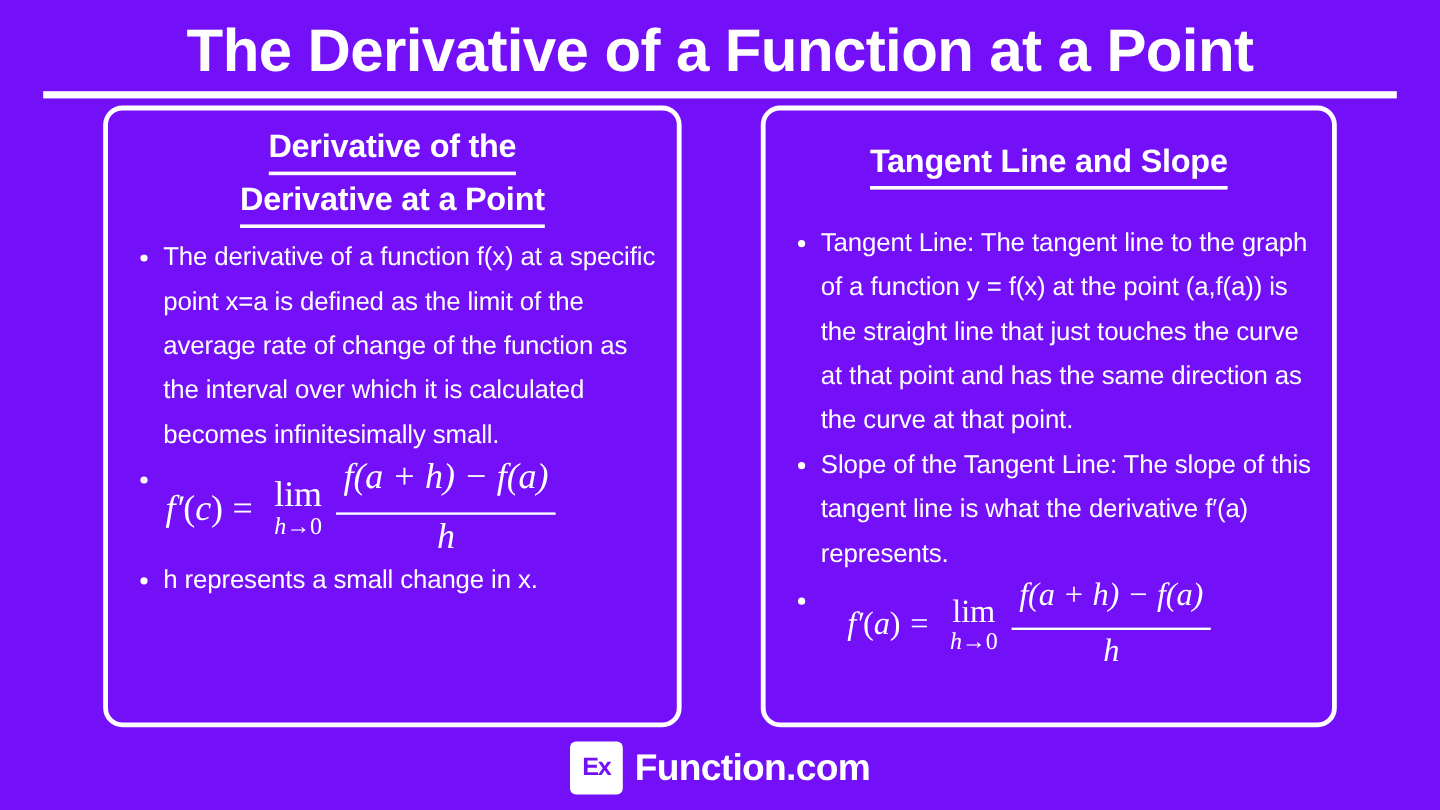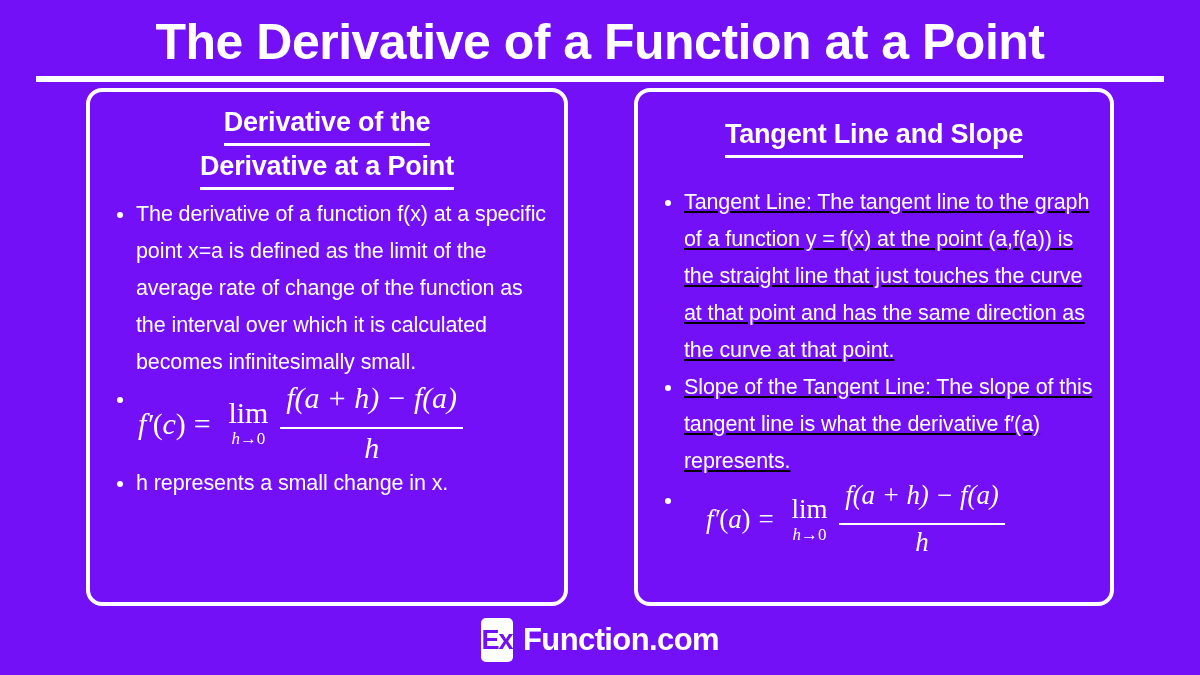--- a/index.html
+++ b/index.html
@@ -43,21 +43,21 @@
   .card {
     position: absolute;
     top: 88px;
     height: 518px;
     border: 4px solid #ffffff;
     border-radius: 16px;
     padding: 10px 16px 8px 16px;
     overflow: hidden;
   }
   .card-left  { left: 86px;  width: 482px; }
-  .card-right { left: 634px; width: 480px; text-decoration: underline; }
+  .card-right { left: 634px; width: 480px; }
 
   .card-heading {
     color: #ffffff;
     font-size: 27px;
     font-weight: bold;
     text-align: center;
     line-height: 40px;
     letter-spacing: -0.2px;
   }
   .card-heading span {
@@ -109,21 +109,21 @@
   .mo { font-style: normal; }
   .prime { font-style: italic; }
 
   .limbox {
     display: inline-flex;
     flex-direction: column;
     align-items: center;
     margin: 0 8px 0 10px;
   }
   .limbox .lim-main { font-style: normal; font-size: 30px; line-height: 30px; }
-  .limbox .lim-sub  { font-size: 17px; line-height: 20px; margin-top: 1px; }
+  .limbox .lim-sub  { font-size: 20px; line-height: 20px; margin-top: 1px; }
   .limbox .lim-sub .mi { font-style: italic; }
 
   .frac {
     display: inline-flex;
     flex-direction: column;
     align-items: center;
     margin-left: 4px;
   }
   .frac .num {
     padding: 0 6px 12px 6px;
@@ -150,29 +150,29 @@
     position: absolute;
     left: 0;
     top: 618px;
     width: 1200px;
     display: flex;
     align-items: center;
     justify-content: center;
     gap: 10px;
   }
   .logo-mark {
-    width: 32px;
+    width: 44px;
     height: 44px;
     background: #ffffff;
     border-radius: 5px;
     display: flex;
     align-items: center;
     justify-content: center;
     color: #7410f8;
-    font-size: 27px;
+    font-size: 21px;
     font-weight: bold;
     letter-spacing: -1px;
   }
   .logo-text {
     color: #ffffff;
     font-size: 31px;
     font-weight: bold;
     letter-spacing: -0.6px;
   }
 </style>

